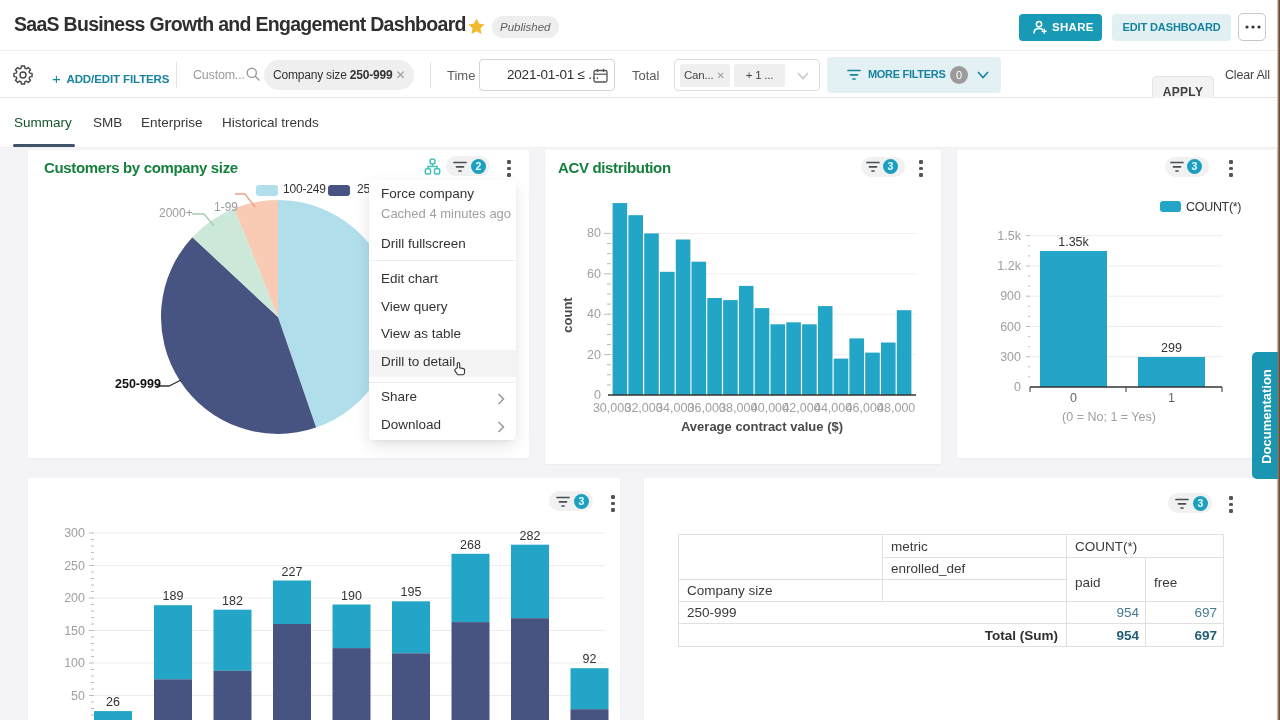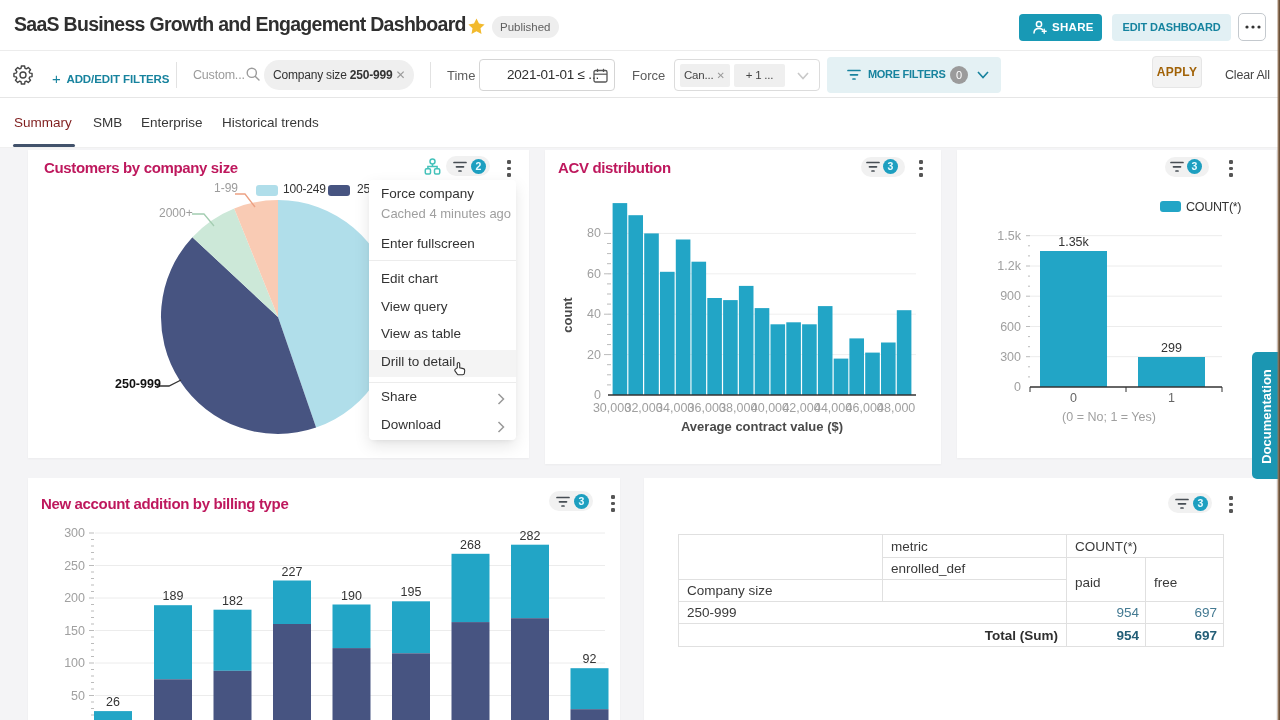--- a/index.html
+++ b/index.html
@@ -2,51 +2,51 @@
 <html><head>
 <meta charset="utf-8">
 <style>
   * { margin:0; padding:0; box-sizing:border-box; }
   html,body { width:1280px; height:720px; overflow:hidden; font-family:"Liberation Sans", sans-serif; background:#fff; }
   .abs { position:absolute; }
   #page { position:relative; width:1280px; height:720px;padding-left:44px; }
   
   #header { position:absolute; left:0; top:0; width:1280px; height:51px; background:#fff; border-bottom:1px solid #ececec; }
   #title { position:absolute; left:14px; top:13px; font-size:19.5px; font-weight:bold; color:#2f2f2f; letter-spacing:-0.7px; }
-  #pub { position:absolute; left:492px; top:16px; height:22px; padding:0 8px; background:#eeeeee; border-radius:11px; font-size:11.5px; color:#5f5f5f; line-height:22px; }
+  #pub { position:absolute; left:492px; top:16px; height:22px; padding:0 8px; background:#eeeeee; border-radius:11px; font-size:11.5px; color:#5f5f5f; line-height:22px;font-style:italic; }
   .btn { position:absolute; top:14px; height:27px; border-radius:4px; font-size:12px; font-weight:bold; letter-spacing:.3px; text-align:center; }
   #share-btn { left:1019px; width:83px; background:#1899b5; color:#fff; line-height:27px; padding-left:33px; text-align:left; font-size:11.5px; }
   #edit-btn { left:1112px; width:119px; background:#e2f0f4; color:#15839f; line-height:27px; font-size:11px; letter-spacing:-0.1px; }
   #more-btn { left:1238px; top:13px; width:28px; height:28px; border:1px solid #c4c9ce; border-radius:5px; background:#fff; }
   
   #fbar { position:absolute; left:0; top:52px; width:1280px; height:46px; background:#fff; border-bottom:1px solid #e6e6e6; }
   .fsep { position:absolute; top:10px; width:1px; height:26px; background:#e2e2e2; }
   #addedit { position:absolute; left:52px; top:17px; color:#17839e; font-weight:bold; font-size:11.5px; letter-spacing:-0.1px; }
   #custom { position:absolute; left:193px; top:16px; color:#9b9b9b; font-size:12.5px; letter-spacing:-0.2px; }
   .chip { background:#efefef; border-radius:15px; color:#333; font-size:12px; letter-spacing:-0.2px; }
   #chip1 { position:absolute; left:264px; top:8px; height:30px; line-height:30px; padding:0 9px; }
   #timelabel { position:absolute; left:447px; top:16px; color:#5c5c5c; font-size:13px; }
   #datebox { position:absolute; left:479px; top:7px; width:136px; height:32px; border:1px solid #d5d5d5; border-radius:4px; background:#fff; }
   #regionlabel { position:absolute; left:632px; top:16px; color:#5c5c5c; font-size:13px; }
   #regionbox { position:absolute; left:674px; top:7px; width:146px; height:32px; border:1px solid #dcdcdc; border-radius:4px; background:#fff; }
   .rchip { position:absolute; top:4px; height:23px; line-height:23px; background:#efefef; border-radius:2px; font-size:11.5px; color:#444; padding:0 5px; white-space:nowrap; letter-spacing:-0.2px; }
   #morefilters { position:absolute; left:827px; top:5px; width:174px; height:36px; background:#e4f1f4; border-radius:4px; }
   #mftext { position:absolute; left:41px; top:11px; color:#17839e; font-weight:bold; font-size:11px; letter-spacing:-0.3px; }
   .badge { border-radius:50%; color:#fff; text-align:center; }
   #mfbadge { position:absolute; left:123px; top:9px; width:18px; height:18px; background:#9b9b9b; font-size:11px; line-height:18px; }
-  #applybtn { position:absolute; left:1152px; top:4px; width:50px; height:32px; background:#f3f3f3; border:1px solid #e6e6e6; border-radius:4px; color:#a16207; font-weight:bold; font-size:12px; text-align:center; line-height:30px; letter-spacing:.3px; }
+  #applybtn { position:absolute; left:1152px; top:24px; width:62px; height:32px; background:#f3f3f3; border:1px solid #e6e6e6; border-radius:4px; color:#404040; font-weight:bold; font-size:12px; text-align:center; line-height:30px; letter-spacing:.3px; }
   #clearall { position:absolute; left:1225px; top:16px; color:#454545; font-size:12.5px; letter-spacing:-0.2px; }
   
   #tabs { position:absolute; left:0; top:98px; width:1280px; height:50px; background:#fff; border-bottom:1px solid #f0f0f0; }
   .tab { position:absolute; top:17px; font-size:13.5px; color:#383838; }
   #tab-underline { position:absolute; left:13px; top:46px; width:62px; height:3px; background:#42526b; border-radius:2px; }
   
   #content { position:absolute; left:0; top:148px; width:1280px; height:572px; background:#f4f4f6; }
   .card { position:absolute; background:#fff; box-shadow:0 1px 2px rgba(0,0,0,.04); }
-  .ctitle { position:absolute; font-size:15px; font-weight:bold; color:#be185d; letter-spacing:-0.35px; }
+  .ctitle { position:absolute; font-size:15px; font-weight:bold; color:#15803d; letter-spacing:-0.35px; }
   .pill { position:absolute; height:20px; background:#f1f1f1; border-radius:10px; }
   .tealbadge { position:absolute; width:15px; height:15px; background:#1d9fc0; border-radius:50%; color:#e8fbff; font-size:10.5px; font-weight:bold; text-align:center; line-height:15px; }
   .vdots { position:absolute; width:4px; }
   .vdots i { display:block; width:3.8px; height:3.8px; border-radius:35%; background:#555; margin:0 0 2.8px 0; }
   .glabel { color:#9c9c9c; font-size:12px; position:absolute; }
 </style>
 </head>
 <body>
 <div id="page">
 
@@ -90,21 +90,21 @@
     <div id="timelabel">Time</div>
     <div id="datebox">
       <span style="position:absolute;left:27px;top:7px;font-size:13.5px;color:#2e2e2e;letter-spacing:-0.2px">2021-01-01 ≤ ...</span>
       <svg class="abs" style="left:113px;top:8px" width="15" height="15" viewBox="0 0 15 15">
           <rect x="1" y="2.5" width="13" height="11.5" rx="1.5" fill="none" stroke="#555" stroke-width="1.3"></rect>
           <line x1="4.5" y1="0.8" x2="4.5" y2="4" stroke="#555" stroke-width="1.3"></line>
           <line x1="10.5" y1="0.8" x2="10.5" y2="4" stroke="#555" stroke-width="1.3"></line>
           <line x1="1" y1="6.2" x2="14" y2="6.2" stroke="#555" stroke-width="1.2"></line>
         </svg>
     </div>
-    <div id="regionlabel">Force</div>
+    <div id="regionlabel">Total</div>
     <div id="regionbox">
       <div class="rchip" style="left:5px;width:50px;padding:0 4px">Can...&nbsp;<span style="color:#999;font-size:10px">✕</span></div>
       <div class="rchip" style="left:59px;width:51px;text-align:center">+ 1 ...</div>
       <svg class="abs" style="left:122px;top:12px" width="12" height="8" viewBox="0 0 12 8">
           <polyline points="1,1 6,6.5 11,1" fill="none" stroke="#c9c9c9" stroke-width="1.6"></polyline>
         </svg>
     </div>
     <div id="morefilters">
       <svg class="abs" style="left:20px;top:12px" width="14" height="12" viewBox="0 0 14 12">
           <g stroke="#17839e" stroke-width="1.7" stroke-linecap="round">
@@ -117,21 +117,21 @@
       <div id="mfbadge" class="badge">0</div>
       <svg class="abs" style="left:150px;top:14px" width="12" height="8" viewBox="0 0 12 8">
           <polyline points="1,1 6,6.5 11,1" fill="none" stroke="#17839e" stroke-width="1.6"></polyline>
         </svg>
     </div>
     <div id="applybtn">APPLY</div>
     <div id="clearall">Clear All</div>
   </div>
 
   <div id="tabs">
-    <div class="tab" style="left:14px;color:#7f1d1d">Summary</div>
+    <div class="tab" style="left:14px;color:#14532d">Summary</div>
     <div class="tab" style="left:93px">SMB</div>
     <div class="tab" style="left:141px">Enterprise</div>
     <div class="tab" style="left:222px">Historical trends</div>
     <div id="tab-underline"></div>
   </div>
 
   <div id="content"></div>
 
   <div class="card" style="left:28px;top:150px;width:501px;height:308px">
     <div class="ctitle" style="left:16px;top:9px">Customers by company size</div>
@@ -160,33 +160,33 @@
 
     <svg class="abs" style="left:0;top:2px" width="501" height="308" viewBox="0 0 501 308">
       <path d="M250,165 L250,48 A117,117 0 0 1 288.1,275.6 Z" fill="#b0deea"></path>
       <path d="M250,165 L288.1,275.6 A117,117 0 0 1 164.4,85.2 Z" fill="#475481"></path>
       <path d="M250,165 L164.4,85.2 A117,117 0 0 1 206.2,56.5 Z" fill="#cce8d8"></path>
       <path d="M250,165 L206.2,56.5 A117,117 0 0 1 250,48 Z" fill="#f9cbb4"></path>
       <polyline points="207,42 217,42 227,55" fill="none" stroke="#eda183" stroke-width="1.3"></polyline>
       <polyline points="164,62 176,62 186,74" fill="none" stroke="#a3cdb1" stroke-width="1.3"></polyline>
       <polyline points="129,234 141,234 153,228" fill="none" stroke="#333" stroke-width="1.3"></polyline>
     </svg>
-    <div class="glabel" style="left:186px;top:31px">1-99</div>
+    <div class="glabel" style="left:186px;top:50px">1-99</div>
     <div class="glabel" style="left:131px;top:56px">2000+</div>
     <div class="abs" style="left:87px;top:227px;font-size:12.5px;font-weight:bold;color:#111">250-999</div>
     <div class="abs" style="left:228px;top:35px;width:22px;height:11px;background:#b0deea;border-radius:3px"></div>
     <div class="abs" style="left:255px;top:32px;font-size:12px;color:#333;letter-spacing:-0.2px">100-249</div>
     <div class="abs" style="left:300px;top:35px;width:22px;height:11px;background:#475481;border-radius:3px"></div>
     <div class="abs" style="left:329px;top:32px;font-size:12px;color:#333;letter-spacing:-0.2px">250</div>
 
     <div class="abs" style="left:341px;top:30px;width:147px;height:260px;background:#fff;border-radius:4px;box-shadow:0 3px 6px -4px rgba(0,0,0,.12),0 6px 16px rgba(0,0,0,.1);font-size:13.5px;color:#333;white-space:nowrap">
       <div class="abs" style="left:0;top:170px;width:147px;height:27px;background:#f4f4f4"></div>
       <div class="abs" style="left:12px;top:6px">Force company</div>
       <div class="abs" style="left:12px;top:26px;color:#9f9f9f;font-size:13px">Cached 4 minutes ago</div>
-      <div class="abs" style="left:12px;top:56px">Enter fullscreen</div>
+      <div class="abs" style="left:12px;top:56px">Drill fullscreen</div>
       <div class="abs" style="left:0;top:80px;width:147px;height:1px;background:#ececec"></div>
       <div class="abs" style="left:12px;top:91px">Edit chart</div>
       <div class="abs" style="left:12px;top:119px">View query</div>
       <div class="abs" style="left:12px;top:146px">View as table</div>
       <div class="abs" style="left:12px;top:174px">Drill to detail</div>
       <div class="abs" style="left:0;top:202px;width:147px;height:1px;background:#ececec"></div>
       <div class="abs" style="left:12px;top:209px">Share</div>
       <div class="abs" style="left:12px;top:237px">Download</div>
       <svg class="abs" style="left:128px;top:213px" width="8" height="12" viewBox="0 0 8 12">
           <polyline points="1.5,1 6.5,6 1.5,11" fill="none" stroke="#999" stroke-width="1.5"></polyline>
@@ -351,21 +351,20 @@
       <g font-size="12.5" fill="#666" text-anchor="middle">
             <text x="116.5" y="252">0</text>
             <text x="214.5" y="252">1</text>
           </g>
       <text x="152" y="271" font-size="12.5" fill="#a0a0a0" text-anchor="middle">(0 = No; 1 = Yes)</text>
       </g>
     </svg>
   </div>
 
   <div class="card" style="left:28px;top:478px;width:592px;height:242px;overflow:hidden">
-    <div class="ctitle" style="left:13px;top:17px">New account addition by billing type</div>
     <div class="pill" style="left:521px;top:13px;width:44px;height:20px"></div>
     <svg class="abs" style="left:528px;top:18px" width="14" height="12" viewBox="0 0 14 12">
         <g stroke="#474e54" stroke-width="1.7" stroke-linecap="round">
           <line x1="1" y1="1.5" x2="13" y2="1.5"></line>
           <line x1="3.5" y1="5.8" x2="10.5" y2="5.8"></line>
           <line x1="6" y1="10" x2="8" y2="10"></line>
         </g>
       </svg>
     <div class="tealbadge" style="left:546px;top:16px">3</div>
     <div class="vdots" style="left:583px;top:17px">

